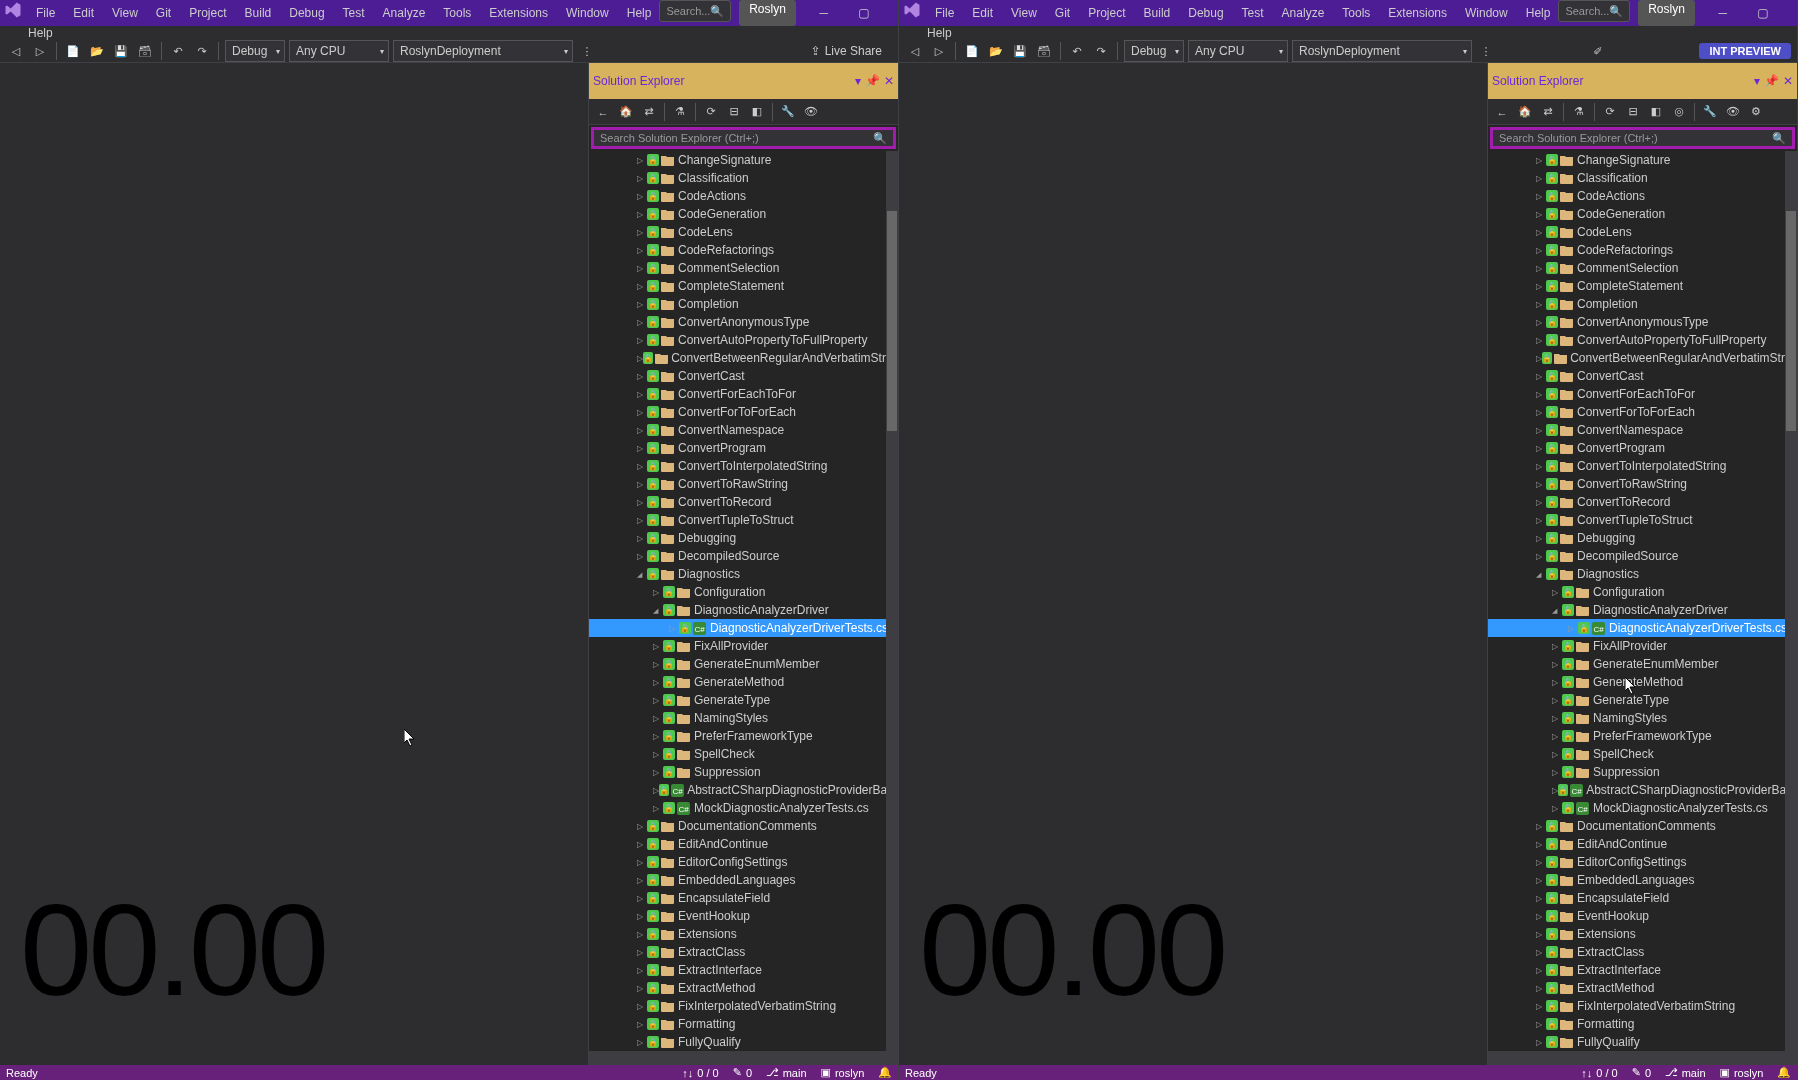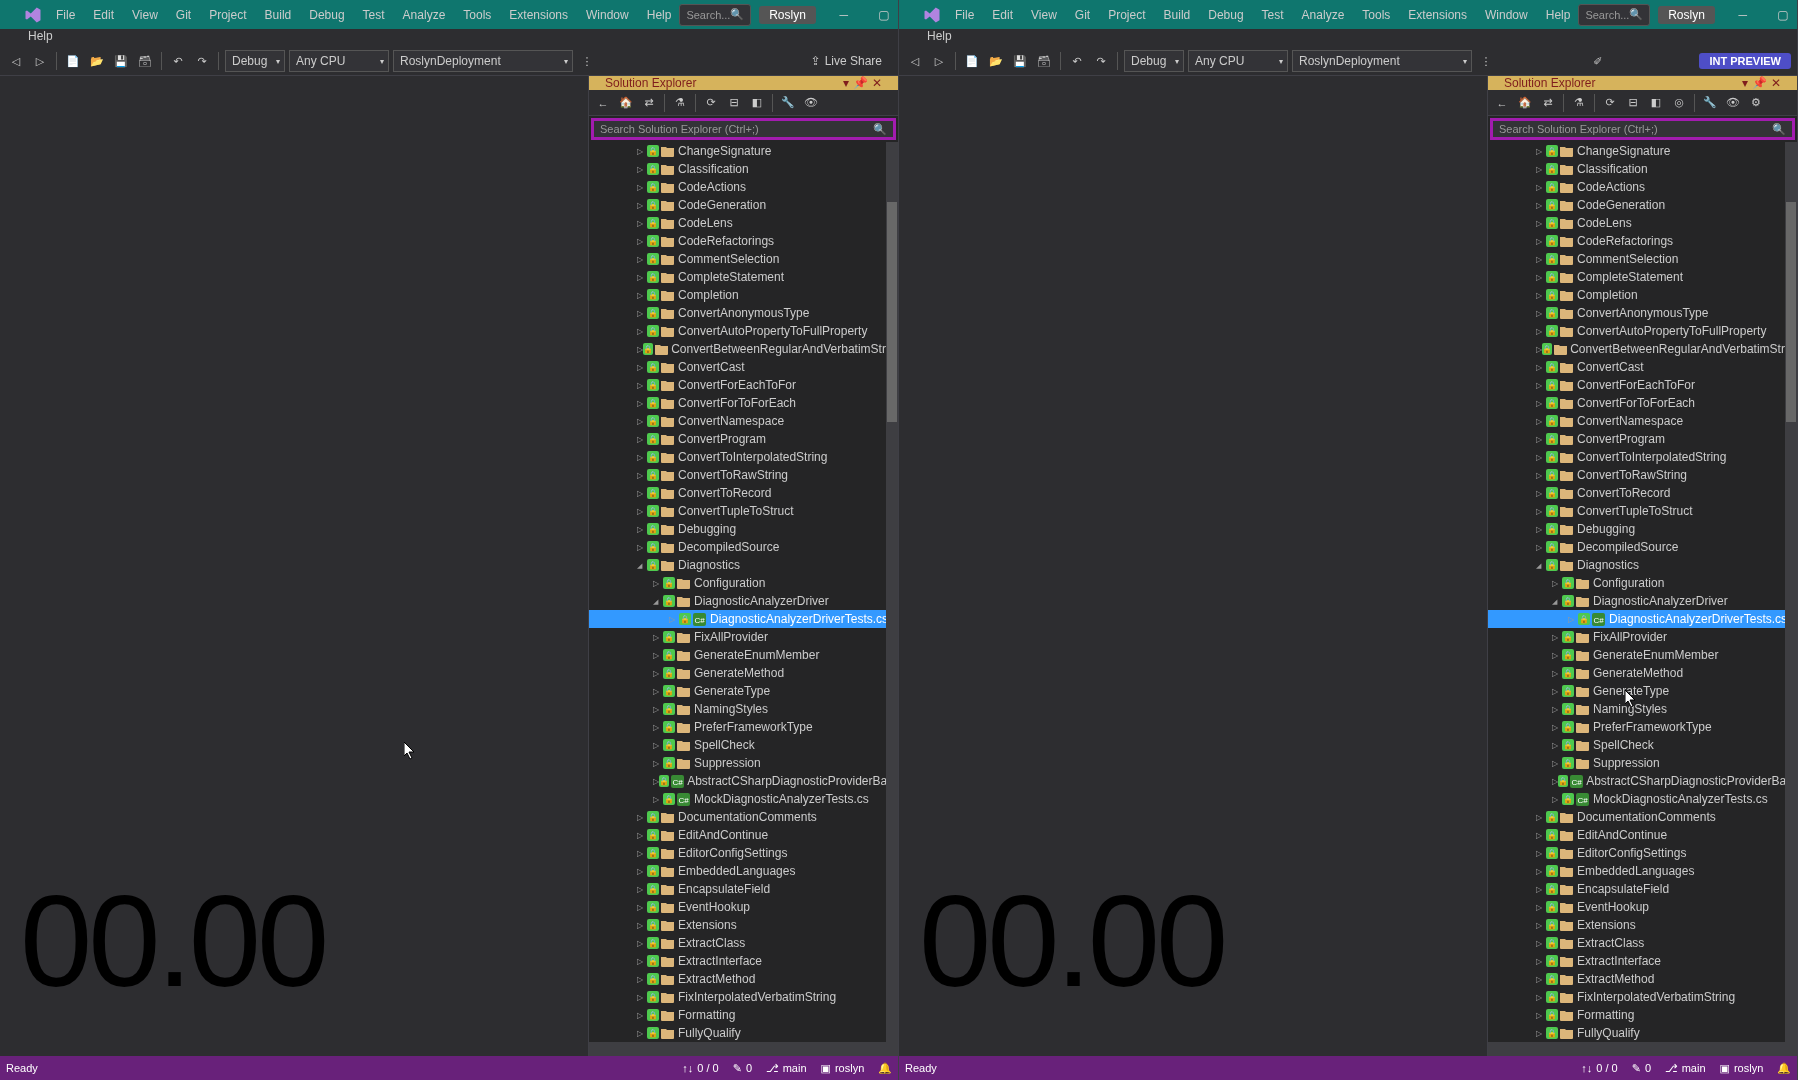--- a/index.html
+++ b/index.html
@@ -15,26 +15,25 @@
     width: 899px;
     height: 1080px;
     background: #2d2d30;
     display: flex;
     flex-direction: column;
     position: relative;
     border-right: 1px solid #3f3f46;
   }
   .titlebar {
     height: 30px;
-    background: #0f766e;
-    display: flex;
-    align-items: center;
+    background: #4c1d95;
+    display: flex;
     font-size: 12px;
     color: #ccc;
-    padding-left: 24px;
+    padding-left: 4px;
   }
   .menu-row {
     display: flex;
     align-items: center;
     gap: 2px;
     flex: 1;
   }
   .menu-item {
     padding: 4px 8px;
     color: #ccc;
@@ -174,26 +173,26 @@
 
   .solex {
     width: 310px;
     background: #252526;
     display: flex;
     flex-direction: column;
     border-left: 1px solid #3f3f46;
   }
   .solex-title {
     background: #d6b35c;
-    color: #7f1d1d;
-    height: 14px;
+    color: #6d28d9;
+    height: 36px;
     font-size: 12px;
     display: flex;
     align-items: center;
-    padding: 0 16px;
+    padding: 0 4px;
     justify-content: space-between;
   }
   .solex-title .icons { display: flex; gap: 4px; }
   .solex-toolbar {
     height: 26px;
     background: #2d2d30;
     display: flex;
     align-items: center;
     padding: 0 4px;
     gap: 3px;

